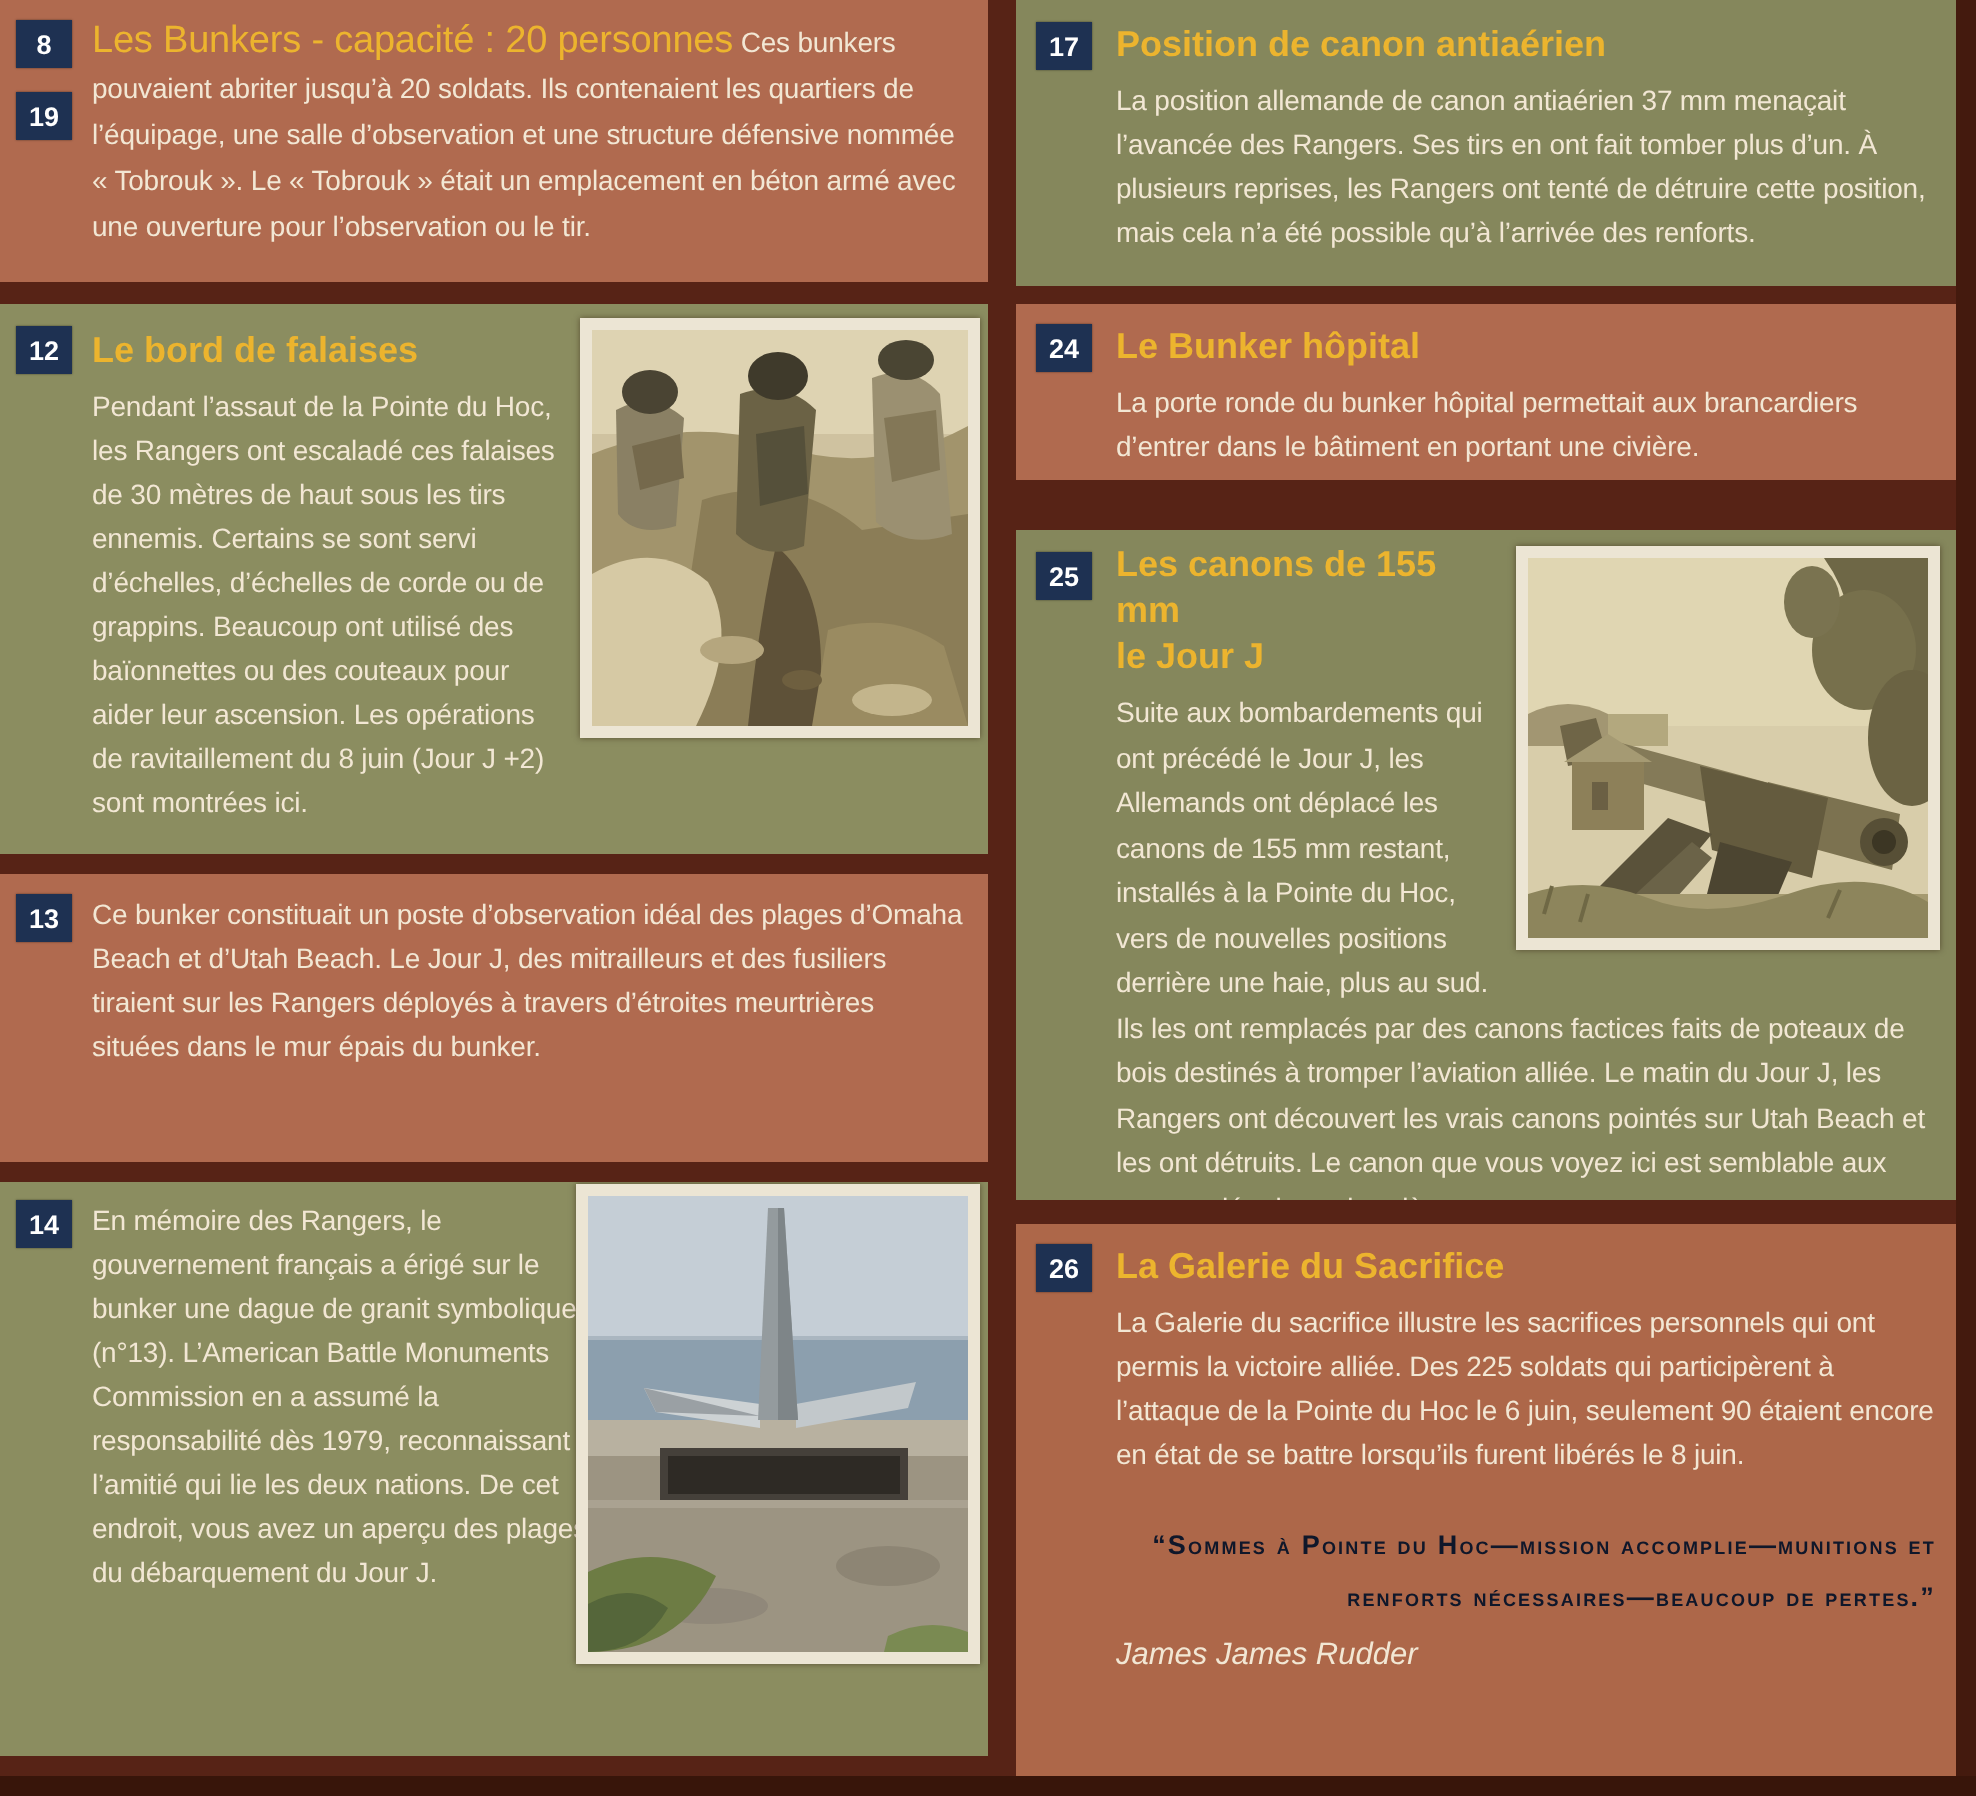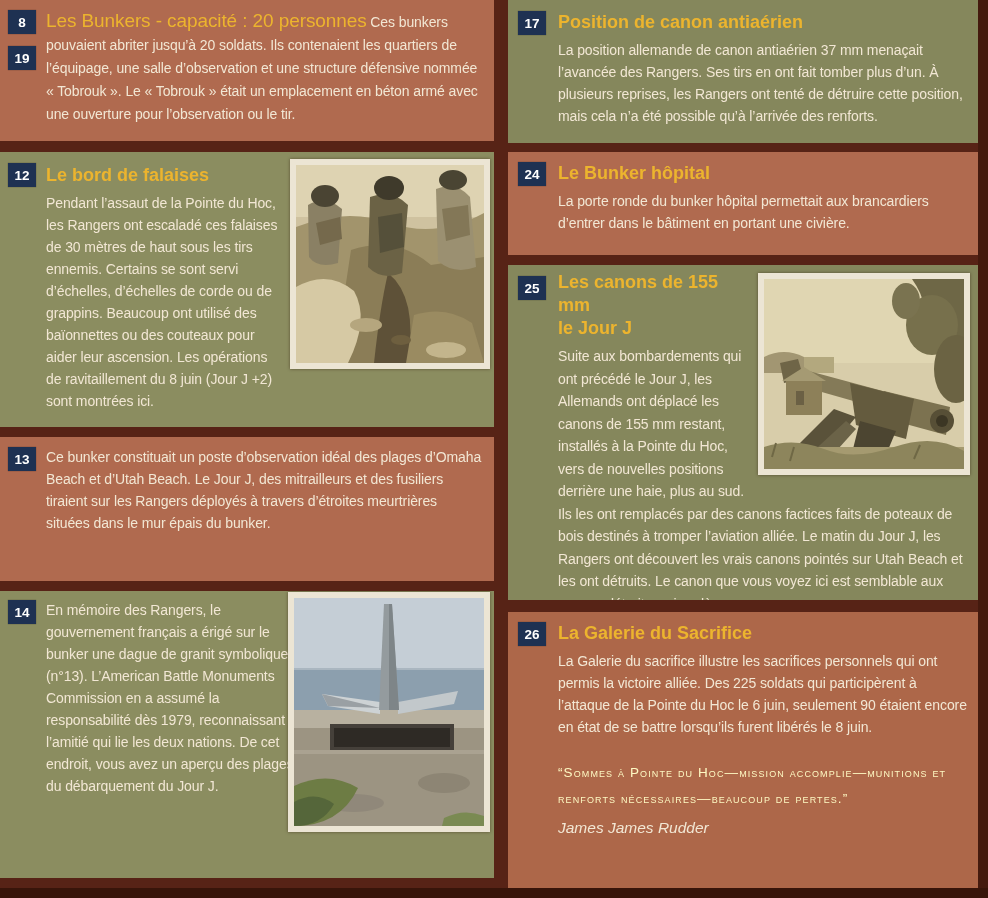--- a/index.html
+++ b/index.html
@@ -28,22 +28,22 @@
   .photo-frame{
     position:absolute;border:6px solid #ece5d4;
     box-shadow:0 0 3px rgba(40,15,5,.5);background:#d8cdaa;line-height:0;
   }
   .photo-float{
     float:right;border:6px solid #ece5d4;
     box-shadow:0 0 3px rgba(40,15,5,.5);background:#d8cdaa;line-height:0;
     margin:2px 0 26px 8px;
   }
   .quote{
-    margin:22px 0 0 0;color:#fef9c3;font-size:13.5px;line-height:26px;
-    font-variant:small-caps;letter-spacing:1.1px;font-weight:normal;
+    margin:22px 0 0 0;color:#0f172a;font-size:13.5px;line-height:26px;
+    font-variant:small-caps;letter-spacing:1.1px;font-weight:bold;text-align:right;
   }
   .attr{margin:5px 0 0 0;color:#f2e7d4;font-size:15.5px;font-style:italic;line-height:22px;}
   .edge-strip{position:absolute;background:#441a0e;}
 </style>
 </head>
 <body>
 
 <section class="panel terra" style="left:0;top:0;width:494px;height:141px;">
   <span class="badge" style="top:10px">8</span>
   <span class="badge" style="top:46px">19</span>
@@ -134,21 +134,21 @@
 <div class="rcol">
 
 <section class="panel olive-b" style="left:508px;top:0;width:470px;height:143px;">
   <span class="badge" style="top:11px">17</span>
   <div class="content" style="left:50px;top:10px;width:410px;">
     <h3 class="title">Position de canon antiaérien</h3>
     <p class="body">La position allemande de canon antiaérien 37 mm menaçait l’avancée des Rangers. Ses tirs en ont fait tomber plus d’un. À plusieurs reprises, les Rangers ont tenté de détruire cette position, mais cela n’a été possible qu’à l’arrivée des renforts.</p>
   </div>
 </section>
 
-<section class="panel terra" style="left:508px;top:152px;width:470px;height:103px;">
+<section class="panel terra" style="left:508px;top:152px;width:470px;height:88px;">
   <span class="badge" style="top:10px">24</span>
   <div class="content" style="left:50px;top:9px;width:410px;">
     <h3 class="title">Le Bunker hôpital</h3>
     <p class="body">La porte ronde du bunker hôpital permettait aux brancardiers d’entrer dans le bâtiment en portant une civière.</p>
   </div>
 </section>
 
 <section class="panel olive-b" style="left:508px;top:265px;width:470px;height:335px;">
   <span class="badge" style="top:11px">25</span>
   <div class="content" style="left:50px;top:6px;width:412px;">

